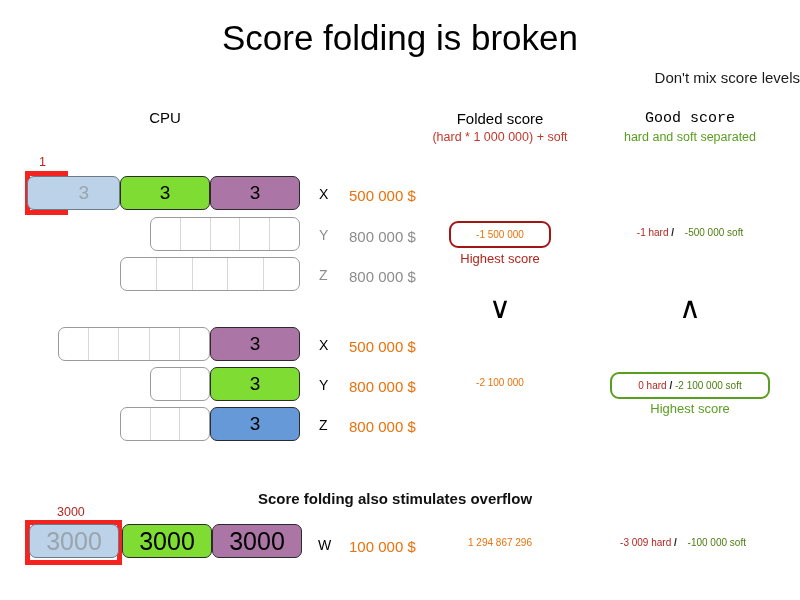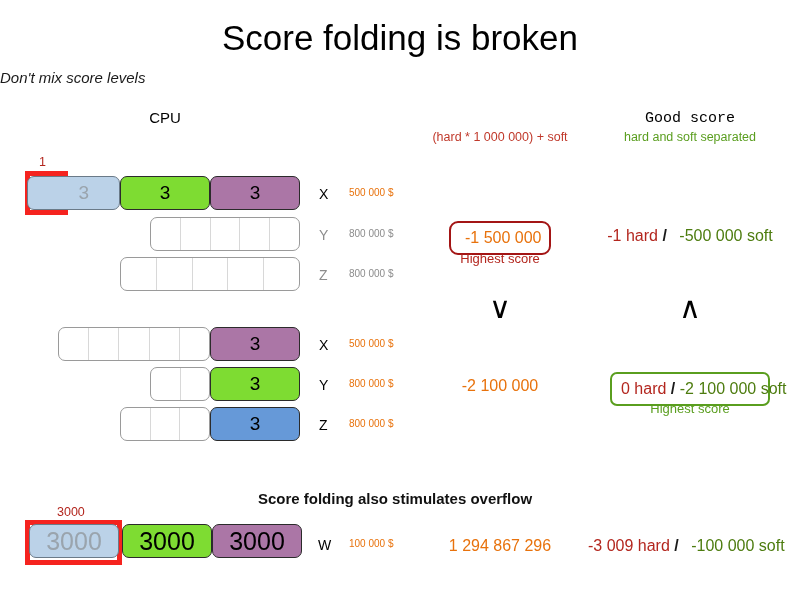--- a/index.html
+++ b/index.html
@@ -28,24 +28,23 @@
     text-align: center;
     font-size: 35px;
     color: #000000;
     letter-spacing: 0px;
   }
   .subtitle {
     position: absolute;
     left: 0;
     top: 69px;
     width: 800px;
-    text-align: left;
+    text-align: right;
     font-size: 15px;
     color: #1a1a1a;
-    font-style: italic;
   }
   .colhead {
     position: absolute;
     text-align: center;
     font-size: 15px;
     color: #000000;
   }
   .colsub {
     position: absolute;
     text-align: center;
@@ -118,31 +117,31 @@
   
   .rowname {
     position: absolute;
     font-size: 14px;
     color: #000000;
     text-align: left;
   }
   .rowname.dim { color: #8c8c8c; }
   .rowcost {
     position: absolute;
-    font-size: 10px;
+    font-size: 15px;
     color: #e8720c;
     text-align: right;
   }
   .rowcost.dim { color: #8c8c8c; }
 
   
   .score {
     position: absolute;
     text-align: center;
-    font-size: 16px;
+    font-size: 10px;
     color: #e8720c;
     white-space: nowrap;
   }
   .score .hard { color: #b3261e; }
   .score .sep { color: #1a1a1a; font-weight: bold; }
   .score .soft { color: #4d7c0f; }
 
   .boxed-red {
     border: 2px solid #a31515;
     border-radius: 9px;
@@ -176,20 +175,21 @@
 </head>
 <body>
 
 <div class="canvas">
 
   <div class="title">Score folding is broken</div>
   <div class="subtitle">Don't mix score levels</div>
 
   <div class="colhead" style="left:105px; top:109px; width:120px;">CPU</div>
 
+  <div class="colhead" style="left:410px; top:110px; width:180px;">Folded score</div>
   <div class="colsub red" style="left:400px; top:130px; width:200px;">(hard * 1 000 000) + soft</div>
 
   <div class="colhead" style="left:600px; top:110px; width:180px;font-family:Liberation Mono, monospace;">Good score</div>
   <div class="colsub green" style="left:595px; top:130px; width:190px;">hard and soft separated</div>
 
   <div class="redlabel" style="left:39px; top:155px;">1</div>
   <div class="redbox" style="left:25px; top:171px; width:43px; height:44px;"></div>
 
   <div class="bar">
     <div class="seg idle" style="left:27px; top:176px; width:93px; background:#bbd2e8; justify-content:flex-end; padding-right:30px;">3</div>
@@ -260,21 +260,21 @@
   <div class="rowcost" style="left:349px; top:338px;">500 000 $</div>
 
   <div class="rowname" style="left:319px; top:377px;">Y</div>
   <div class="rowcost" style="left:349px; top:378px;">800 000 $</div>
 
   <div class="rowname" style="left:319px; top:417px;">Z</div>
   <div class="rowcost" style="left:349px; top:418px;">800 000 $</div>
 
   <div class="score" style="left:440px; top:377px; width:120px;">-2 100 000</div>
 
-  <div class="score boxed-green" style="left:610px; top:372px; width:160px;border-radius:7px;">
+  <div class="score boxed-green" style="left:610px; top:372px; width:160px;">
     <span class="hard">0 hard</span>
     <span class="sep">/</span>
     <span class="soft">-2 100 000 soft</span>
   </div>
   <div class="caption green" style="left:630px; top:401px; width:120px;">Highest score</div>
 
   <div class="section-head" style="left:200px; top:490px; width:390px;">Score folding also stimulates overflow</div>
 
   <div class="redlabel" style="left:57px; top:505px;">3000</div>
   <div class="redbox" style="left:25px; top:520px; width:97px; height:45px;"></div>

